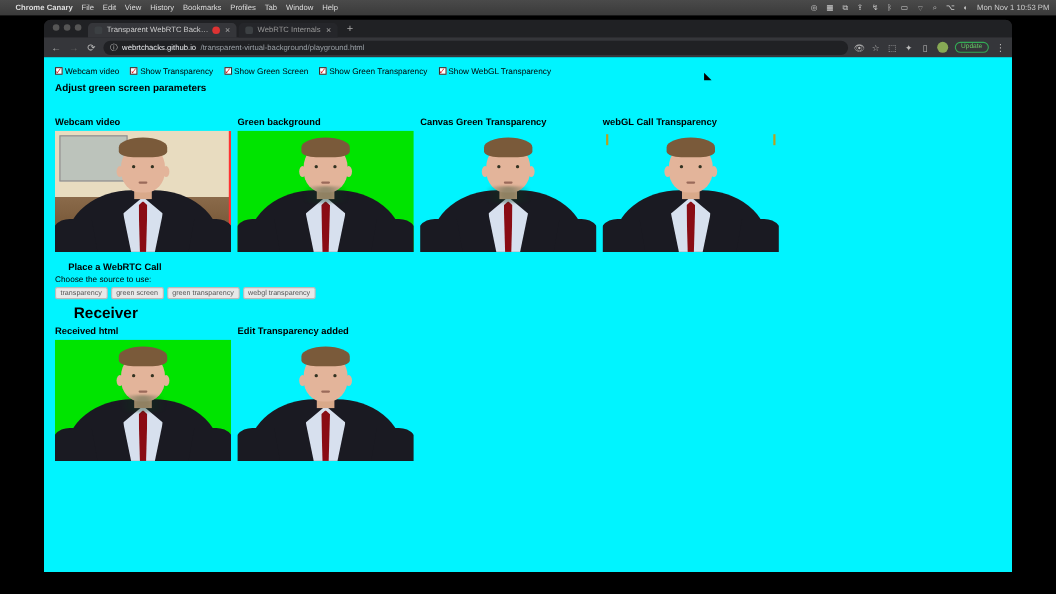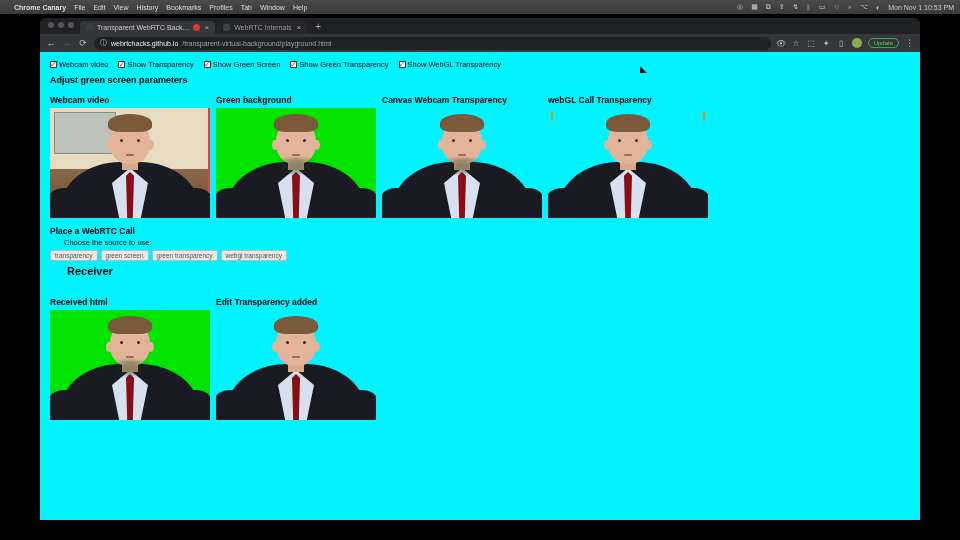--- a/index.html
+++ b/index.html
@@ -39,22 +39,22 @@
   .kebab { color:#bbb; font-size:9px; }
 
   
   .page { position: absolute; top: 34px; left: 0; right: 0; bottom: 0; background: #00f4ff; color: #000; overflow: hidden; padding: 8px 10px; font-size: 8px; }
 
   .checkrow { display: flex; gap: 10px; margin-bottom: 6px; }
   .checkrow label { display: flex; align-items: center; gap: 2px; font-size: 7.5px; }
   .chk { width: 7px; height: 7px; border: 1px solid #333; background: #fff; position: relative; display: inline-block; }
   .chk::after { content: "✓"; position: absolute; top: -2px; left: -1px; font-size: 8px; color: #d22; }
 
-  h4.section { font-size: 9px; font-weight: 700; margin: 4px 0 10px; }
-  h3.section { font-size: 11px; font-weight: 700; margin: 4px 0 20px; padding-left: 17px; }
+  h4.section { font-size: 9px; font-weight: 700; margin: 4px 0 21px; }
+  h3.section { font-size: 14px; font-weight: 700; margin: 4px 0 4px; padding-left: 17px; }
 
   .grid { display: flex; gap: 6px; }
   .col { width: 160px; }
   .col h5 { font-size: 8.5px; font-weight: 700; margin-bottom: 3px; }
   .vid { width: 160px; height: 110px; position: relative; overflow: hidden; }
   .vid.green { background: #00e400; }
   .vid.webcam { background: linear-gradient(#e8dcc0 0%, #e8dcc0 55%, #8a6a4a 55%, #6a4a2a 100%); }
   .vid.webcam::before { content:""; position:absolute; left:4px; top:4px; width:60px; height:40px; background:#9fb3b8; border:1px solid #556; opacity:.6; }
   .vid .redline { position:absolute; right:0; top:0; width:2px; height:100%; background:#f33; }
   .tick { position:absolute; top:3px; width:2px; height:10px; background:#b8a020; }
@@ -72,22 +72,22 @@
   .neck { position:absolute; bottom:48px; left:72px; width:16px; height:10px; background:#d9a98a; }
   .head { position:absolute; bottom:54px; left:60px; width:40px; height:44px; background:#e3b49a; border-radius:48% 48% 44% 44%; }
   .hair { position:absolute; bottom:86px; left:58px; width:44px; height:18px; background:#7a5a3a; border-radius:50% 50% 30% 30%; }
   .ear { position:absolute; width:6px; height:10px; background:#e3b49a; border-radius:50%; bottom:68px; }
   .ear.l { left:56px; } .ear.r { left:98px; }
   .eyes { position:absolute; bottom:76px; left:70px; width:20px; height:3px; display:flex; justify-content:space-between; }
   .eyes i { width:3px; height:3px; background:#332; border-radius:50%; display:block; }
   .mouth { position:absolute; bottom:62px; left:76px; width:8px; height:2px; background:#9a6a5a; border-radius:2px; }
   .fuzz { position:absolute; bottom:44px; left:46px; width:68px; height:16px; background:radial-gradient(circle,#0a3a1a 15%,transparent 60%); opacity:.35; filter:blur(1px); border-radius:50%; }
 
-  .subhead { font-size: 8.5px; font-weight:700; margin: 8px 0 2px; }
-  .small { font-size: 7.5px; margin-bottom: 3px; margin-left: 14px; }
+  .subhead { font-size: 8.5px; font-weight:700; margin: 8px 12px 2px; }
+  .small { font-size: 7.5px; margin-bottom: 3px; }
   .btnrow { display:flex; gap:3px; }
   .btn { background:#e8e8e8; border:1px solid #bbb; color:#555; font-size:6.5px; padding:1px 4px; border-radius:2px; }
 
   .cursor { position:absolute; font-size:9px; color:#000; }
 </style>
 </head>
 <body>
 
 <div class="menubar">
   <div class="left">
@@ -224,21 +224,21 @@
               <div class="eyes">
                 <i></i>
                 <i></i>
               </div>
               <div class="mouth"></div>
               <div class="fuzz"></div>
             </div>
         </div>
       </div>
       <div class="col">
-        <h5>Canvas Webcam Transparency</h5>
+        <h5>Canvas Green Transparency</h5>
         <div class="vid">
           <div class="person">
               <div class="suit"></div>
               <div class="shirt"></div>
               <div class="tie"></div>
               <div class="neck"></div>
               <div class="head"></div>
               <div class="hair"></div>
               <div class="ear l"></div>
               <div class="ear r"></div>

